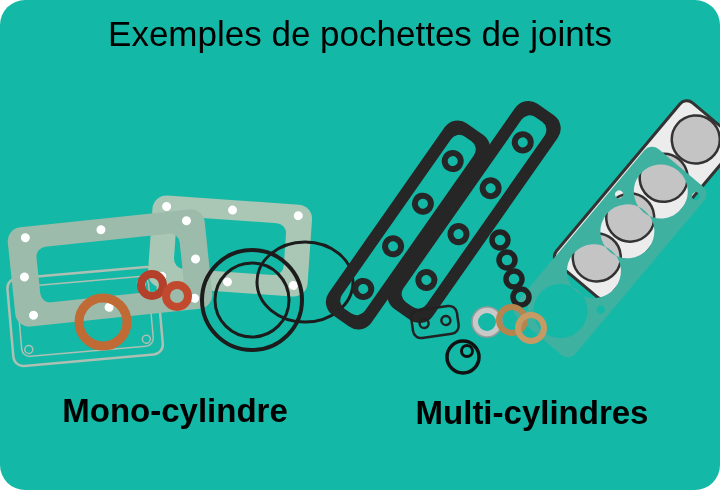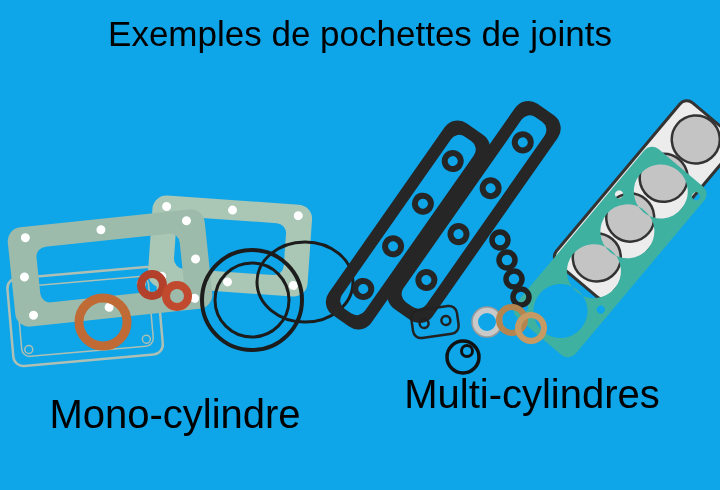--- a/index.html
+++ b/index.html
@@ -1,23 +1,24 @@
 <!DOCTYPE html>
 <html><head>
 <meta charset="utf-8">
 <style>
   html,body{margin:0;padding:0;}
   .page{
     position:relative;
     width:720px;
     height:490px;
-    background:#0ea5e9;
+    background:#14b8a6;
     overflow:hidden;
     font-family:"Liberation Sans", sans-serif;
     color:#000;
+    border-radius:25px;
   }
   .title{
     position:absolute;
     top:12px;
     left:0;
     width:720px;
     text-align:center;
     font-size:35px;
     line-height:43px;
     font-weight:400;
@@ -26,28 +27,28 @@
   .title span{display:block;}
   .illustration{
     position:absolute;
     top:0;
     left:0;
     width:720px;
     height:490px;
   }
   .caption{
     position:absolute;
-    font-size:40px;
-    font-weight:400;
+    font-size:33px;
+    font-weight:700;
     color:#000;
     text-align:center;
     width:320px;
   }
   .caption.left{ left:15px;  top:392px; }
-  .caption.right{ left:372px; top:372px; }
+  .caption.right{ left:372px; top:394px; }
 </style>
 </head>
 <body>
 
 <div class="page">
 
   <div class="title">
     <span>Exemples de pochettes de joints</span>
   </div>
 

